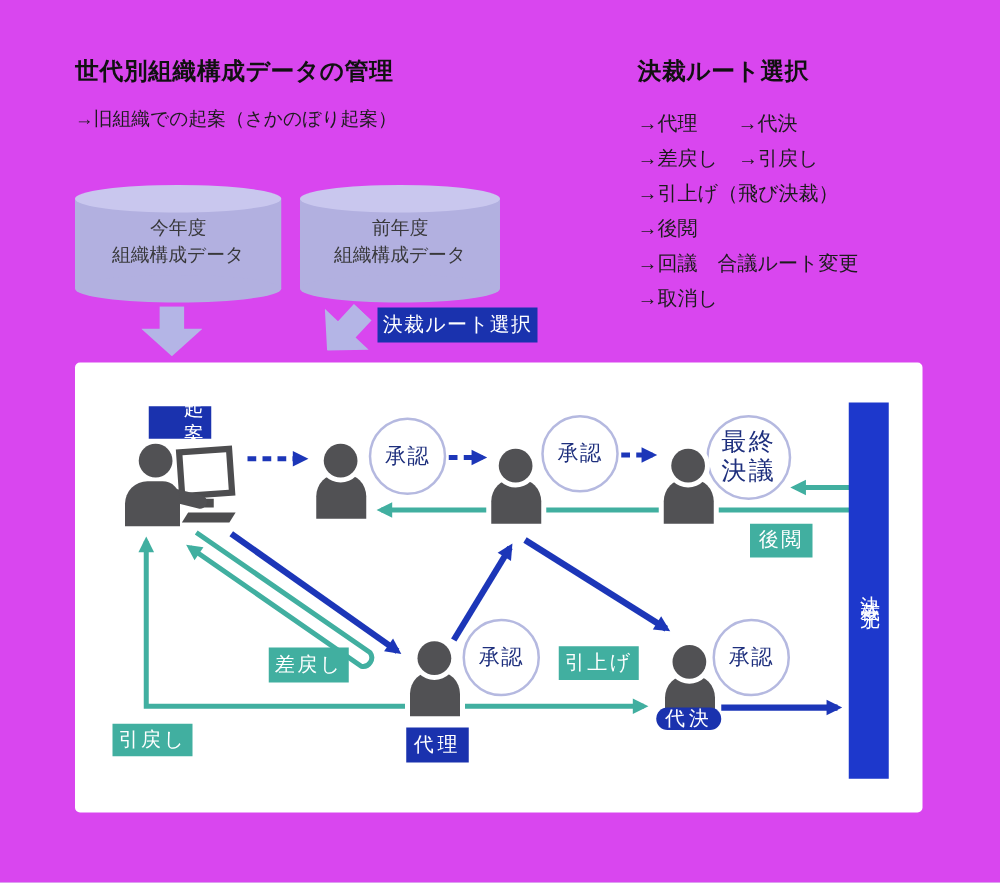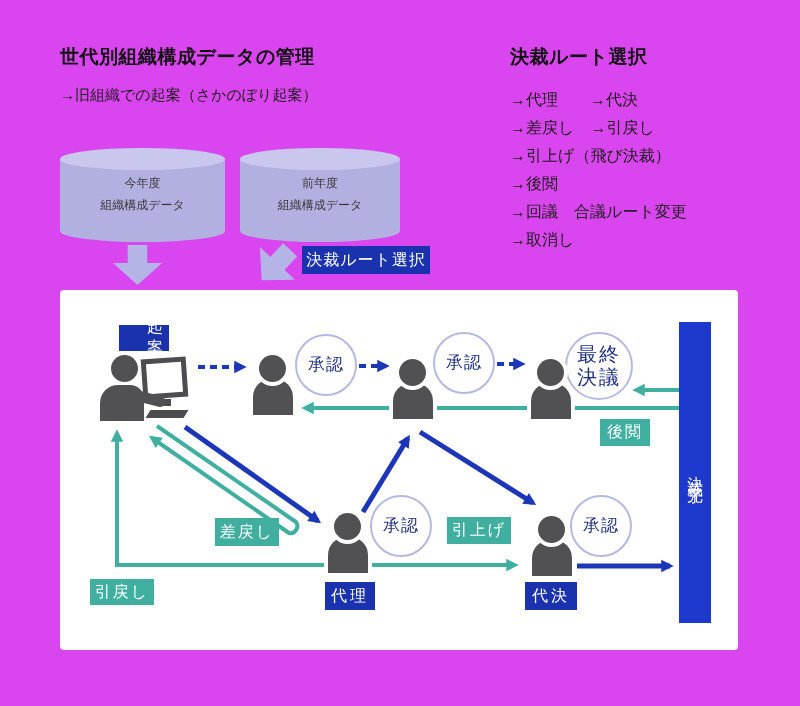--- a/index.html
+++ b/index.html
@@ -16,21 +16,21 @@
   .h-title { font-size:19px; font-weight:bold; color:#111; letter-spacing:0.5px; }
   .h-sub   { font-size:15px; color:#1c1c1c; }
   .feat-line { font-size:16px; color:#1c1c1c; height:28px; line-height:28px; white-space:pre; }
 
   
   .cyl { position:absolute; }
   .cyl .c-body { position:absolute; left:0; background:#b2b0e0; }
   .cyl .c-top  { position:absolute; left:0; border-radius:50%; background:#c9c7ee; }
   .cyl .c-bot  { position:absolute; left:0; border-radius:50%; background:#b2b0e0; }
   .cyl .c-text { position:absolute; left:0; width:100%; text-align:center;
-                 font-size:12px; line-height:22px; color:#38383a; }
+                 font-size:15px; line-height:22px; color:#38383a; }
 
   .blockarrow { position:absolute; background:#b4b5e6;
     clip-path:polygon(30% 0,70% 0,70% 45%,100% 45%,50% 100%,0 45%,30% 45%); }
 
   
   .tag { position:absolute; display:flex; align-items:center; justify-content:center;
          color:#fff; font-size:16px; }
   .tag.navy { background:#1a32ae; letter-spacing:3px; }
   .tag.teal { background:#41afa0; letter-spacing:2px; }
 
@@ -204,21 +204,21 @@
     </div>
     <div class="tag teal z4" style="left:30px; top:289px; width:64px; height:26px;">
       <span>引戻し</span>
     </div>
     <div class="tag navy z4" style="left:265px; top:292px; width:50px; height:28px;">
       <span>代理</span>
     </div>
     <div class="tag teal z4" style="left:387px; top:227px; width:64px; height:27px;">
       <span>引上げ</span>
     </div>
-    <div class="tag navy z4" style="left:465px; top:292px; width:52px; height:28px;">
+    <div class="tag navy z4" style="left:465px; top:276px; width:52px; height:18px;border-radius:13px;">
       <span>代決</span>
     </div>
 
     <div id="complete-bar">
       <span>決裁完了</span>
     </div>
 
   </div>
 </div>
 

